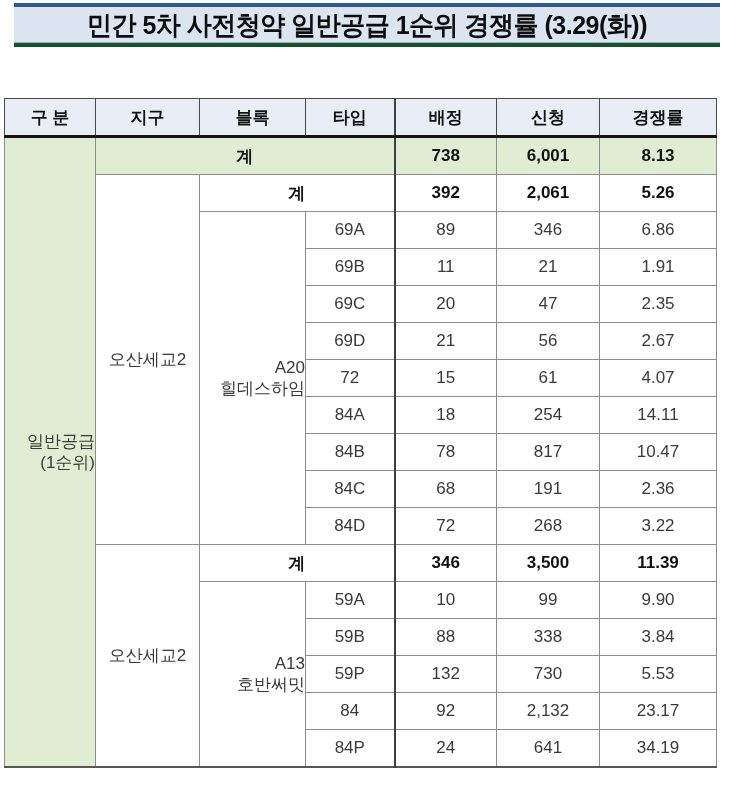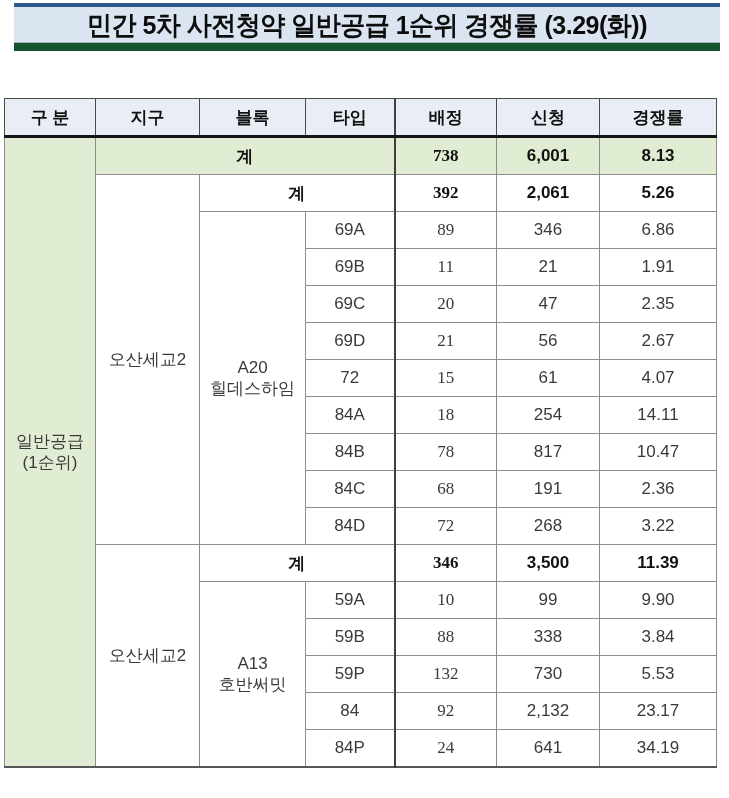--- a/index.html
+++ b/index.html
@@ -5,21 +5,21 @@
   html,body { margin:0; padding:0; }
   body {
     width:729px; height:798px; background:#ffffff; position:relative;
     font-family:"Liberation Sans","DejaVu Sans",sans-serif;
   }
   
   .title-bar {
     position:absolute; left:14px; top:3px; width:706px; height:36px;
     background:#dbe5f1;
     border-top:4px solid #2d5a87;
-    border-bottom:8px solid #14532d;
+    border-bottom:4px solid #14532d;
     box-shadow: inset 0 -1px 0 #9fb0c6;
     display:flex; align-items:center; justify-content:center;
   }
   .title-bar .title-text {
     font-size:25px; font-weight:900; color:#0d0d0d; letter-spacing:-0.5px;
     transform:scaleY(1.05);
   }
   
   table.comp-table {
     position:absolute; left:4px; top:98px; width:712px;
@@ -34,26 +34,26 @@
   }
   .comp-table thead th {
     background:#e9eef6; height:36px;
     font-weight:700; color:#111;
     border-top:1px solid #4a4a4a;
     border-bottom:3px solid #141414;
     border-left:1px solid #4a4a4a; border-right:1px solid #4a4a4a;
   }
   .comp-table tbody td { height:36px; color:#3a3a3a; background:#ffffff; }
   
-  .col-assign { border-left:2px solid #3f3f3f !important;font-family:Liberation Serif, serif; }
+  .col-assign { border-left:2px solid #3f3f3f !important; }
   
   .green { background:#e0edd3 !important; }
   .bold  { font-weight:700; color:#121212 !important; }
   .cat-cell, .district-cell, .block-cell { font-weight:400; color:#121212; }
-  .two-line span { display:block; line-height:1.25; }
+  .two-line span { display:block; line-height:1.25;text-align:right; }
 </style>
 </head>
 <body>
 
 <div class="title-bar">
   <span class="title-text">민간 5차 사전청약 일반공급 1순위 경쟁률 (3.29(화))</span>
 </div>
 
 <table class="comp-table">
   <colgroup>

